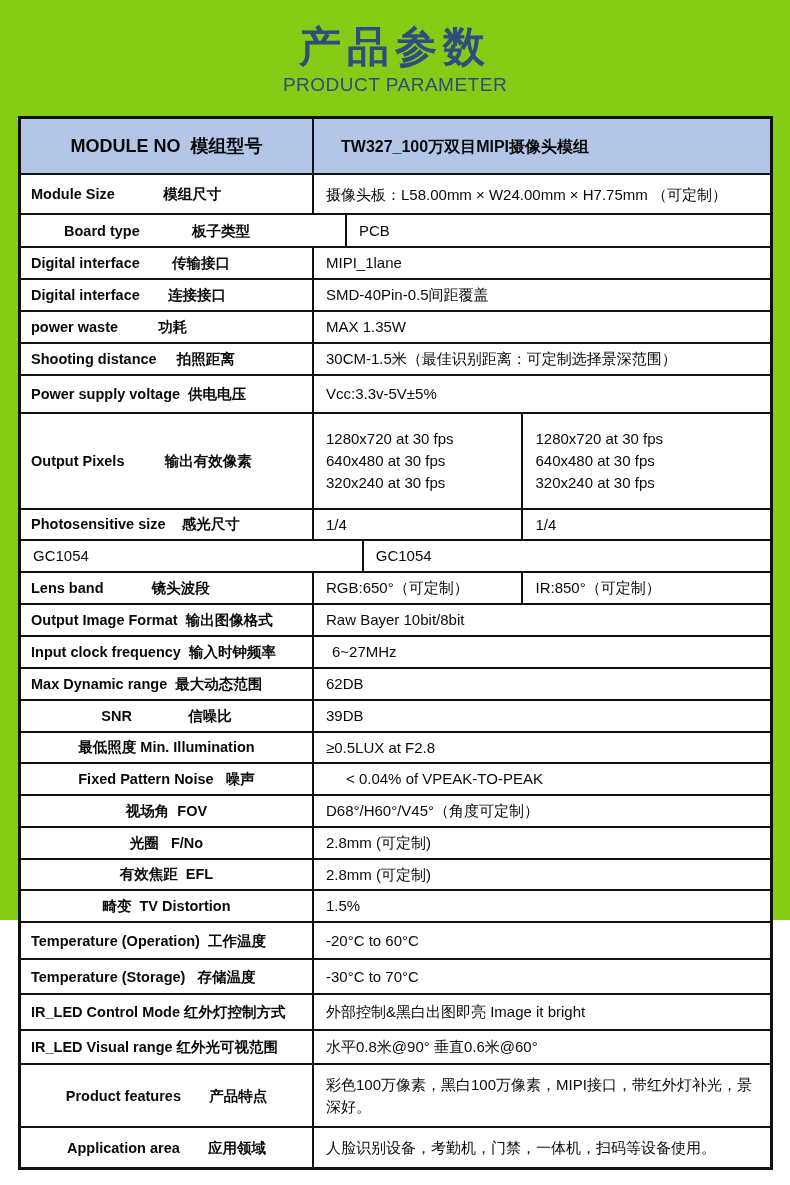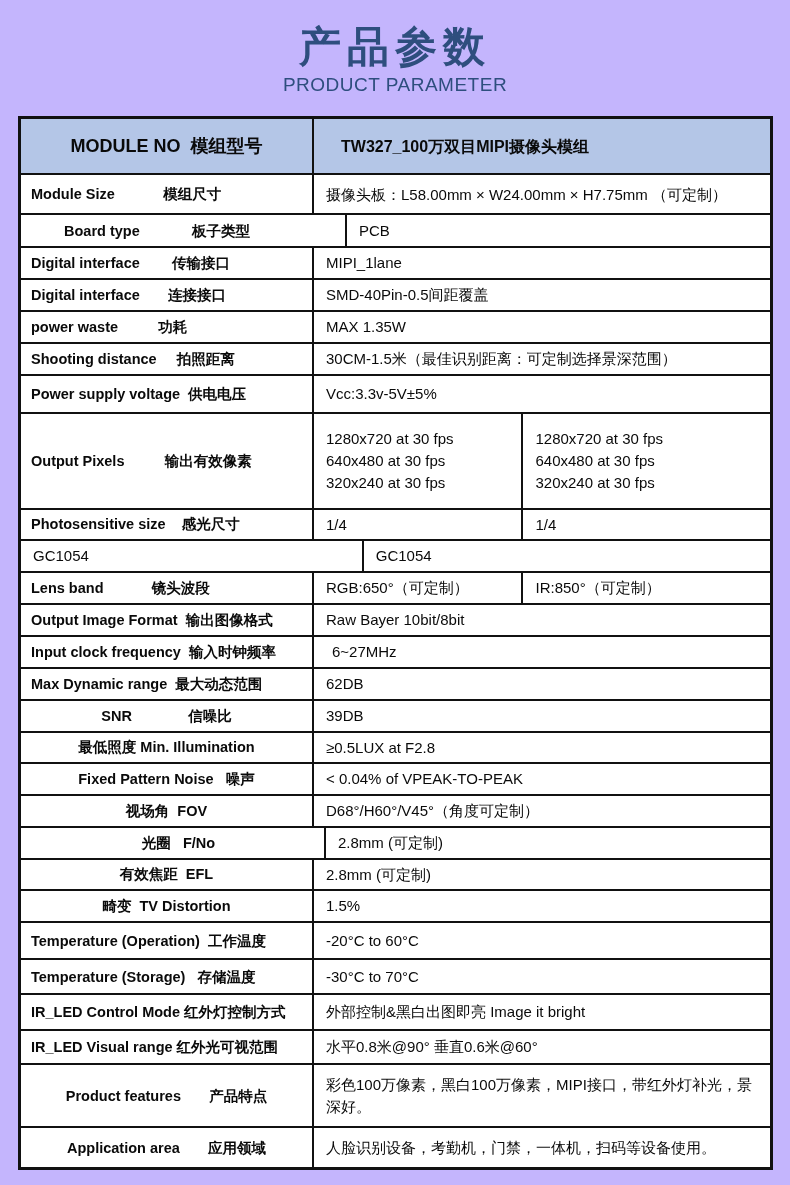--- a/index.html
+++ b/index.html
@@ -2,21 +2,21 @@
 <html style="--title-color: #2e4e7e; --header-bg: #b4c6e7; --border-color: #111111;"><head>
 <meta charset="utf-8">
 <style>
   * { margin: 0; padding: 0; box-sizing: border-box; }
   html, body {
     width: 790px; height: 1185px;
     background: #ffffff;
     font-family: "Liberation Sans", "DejaVu Sans", sans-serif;
     overflow: hidden;
   }
-  .page { width: 790px; height: 1185px; background: #c4b5fd; }
+  .page { width: 790px; height: 920px; background: #84cc16; }
 
   
   .page-header { padding-top: 22px; text-align: center; }
   .page-title {
     color: var(--title-color, #2e4e7e);
     font-size: 42px;
     font-weight: 700;
     letter-spacing: 6px;
     line-height: 1.2;
   }
@@ -198,33 +198,33 @@
           <div class="values">
             <div class="value-cell single">39DB</div>
           </div>
         </div>
         <div class="row" style="min-height: 30px;">
           <div class="label-cell align-center">最低照度 Min. Illumination</div>
           <div class="values">
             <div class="value-cell single">≥0.5LUX at F2.8</div>
           </div>
         </div>
-        <div class="row" style="min-height: 31px;">
+        <div class="row" style="min-height: 31px; gap: 20px;">
           <div class="label-cell align-center">Fixed Pattern Noise   噪声</div>
           <div class="values">
             <div class="value-cell single">&lt; 0.04% of VPEAK-TO-PEAK</div>
           </div>
         </div>
         <div class="row" style="min-height: 31px;">
           <div class="label-cell align-center">视场角  FOV</div>
           <div class="values">
             <div class="value-cell single">D68°/H60°/V45°（角度可定制）</div>
           </div>
         </div>
-        <div class="row" style="min-height: 31px; padding-left: 12px;">
+        <div class="row" style="min-height: 31px;">
           <div class="label-cell align-center">光圈   F/No</div>
           <div class="values">
             <div class="value-cell single">2.8mm (可定制)</div>
           </div>
         </div>
         <div class="row" style="min-height: 30px;">
           <div class="label-cell align-center">有效焦距  EFL</div>
           <div class="values">
             <div class="value-cell single">2.8mm (可定制)</div>
           </div>

